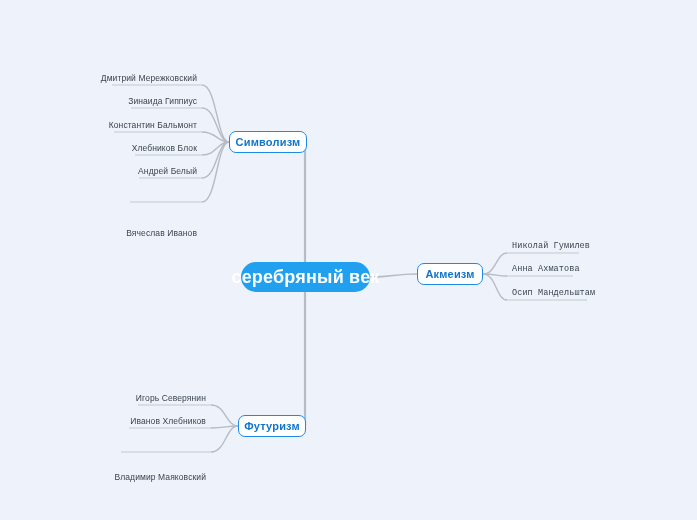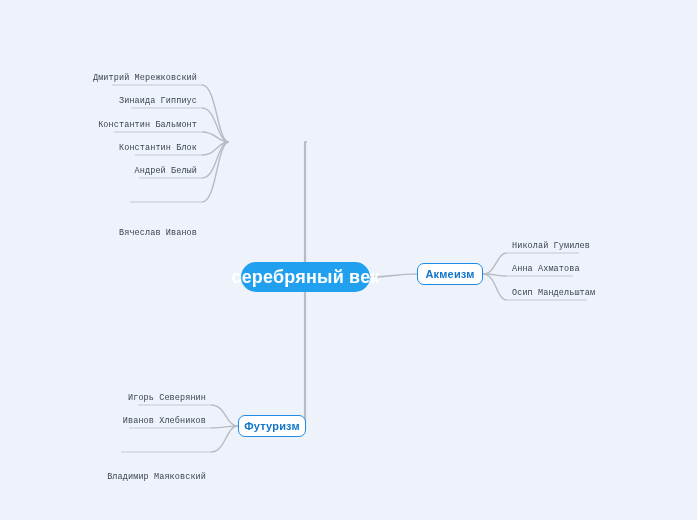--- a/index.html
+++ b/index.html
@@ -63,21 +63,20 @@
     height: 15px;
     padding: 0 5px;
     letter-spacing: 0.1px;
   }
   .leaf-right {
     justify-content: flex-start;
     font-family: Liberation Mono, monospace;
   }
   .leaf-left {
     justify-content: flex-end;
-    font-family: Liberation Mono, monospace;
   }
 </style>
 </head>
 <body>
 
 <div id="canvas">
 
   <svg id="edges" viewBox="0 0 697 520" xmlns="http://www.w3.org/2000/svg">
     <g id="edge-group" fill="none" stroke="#b6bcc4" stroke-width="1.4">
         <path d="M 307 142 L 305 142"></path>
@@ -111,29 +110,30 @@
         <path d="M 121 452 L 211 452"></path>
       </g>
     <g id="trunk-group" fill="none" stroke="#b6bcc4" stroke-width="2.2" stroke-linecap="round">
         <path d="M 305 142 L 305 262"></path>
         <path d="M 305 292 L 305 426"></path>
       </g>
   </svg>
 
   <div class="node root-node" style="left:241px; top:262px; width:129px;">серебряный век</div>
 
+  <div class="node branch-node" style="left:229px; top:131px; width:78px;">Символизм</div>
 
   <div class="node branch-node" style="left:417px; top:263px; width:66px;">Акмеизм</div>
 
   <div class="node branch-node" style="left:238px; top:415px; width:68px;">Футуризм</div>
 
   <div class="node leaf-node leaf-left" style="left:112px; top:70px; width:90px;">Дмитрий Мережковский</div>
   <div class="node leaf-node leaf-left" style="left:131px; top:93px; width:71px;">Зинаида Гиппиус</div>
   <div class="node leaf-node leaf-left" style="left:114px; top:117px; width:88px;">Константин Бальмонт</div>
-  <div class="node leaf-node leaf-left" style="left:135px; top:140px; width:67px;">Константин Блок</div>
+  <div class="node leaf-node leaf-left" style="left:135px; top:140px; width:67px;">Хлебников Блок</div>
   <div class="node leaf-node leaf-left" style="left:139px; top:163px; width:63px;">Андрей Белый</div>
   <div class="node leaf-node leaf-left" style="left:130px; top:187px; width:72px;margin-top:38px;">Вячеслав Иванов</div>
 
   <div class="node leaf-node leaf-right" style="left:507px; top:238px; width:72px;">Николай Гумилев</div>
   <div class="node leaf-node leaf-right" style="left:507px; top:261px; width:66px;">Анна Ахматова</div>
   <div class="node leaf-node leaf-right" style="left:507px; top:285px; width:80px;">Осип Мандельштам</div>
 
   <div class="node leaf-node leaf-left" style="left:138px; top:390px; width:73px;">Игорь Северянин</div>
   <div class="node leaf-node leaf-left" style="left:129px; top:413px; width:82px;">Иванов Хлебников</div>
   <div class="node leaf-node leaf-left" style="left:121px; top:437px; width:90px;margin-top:32px;">Владимир Маяковский</div>

